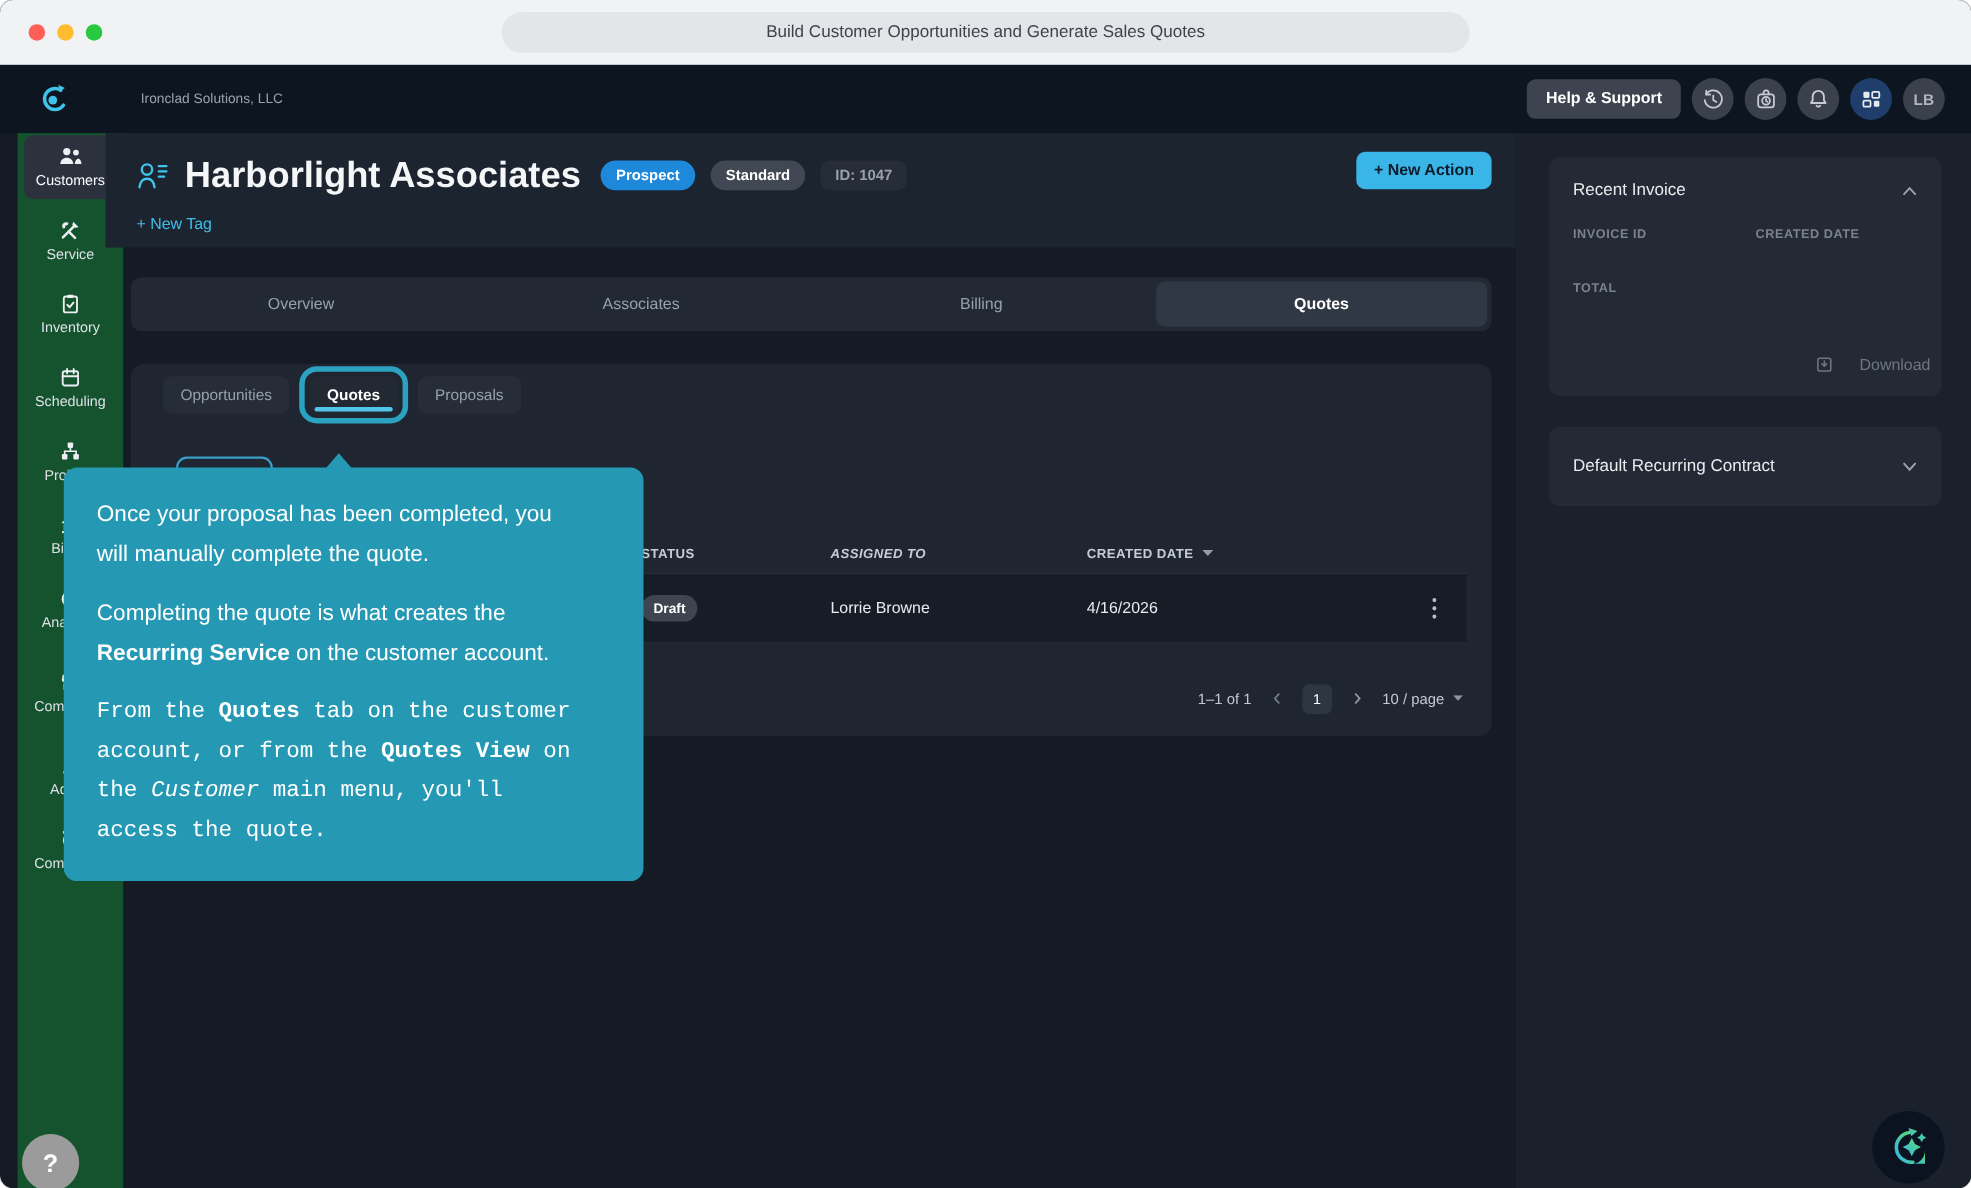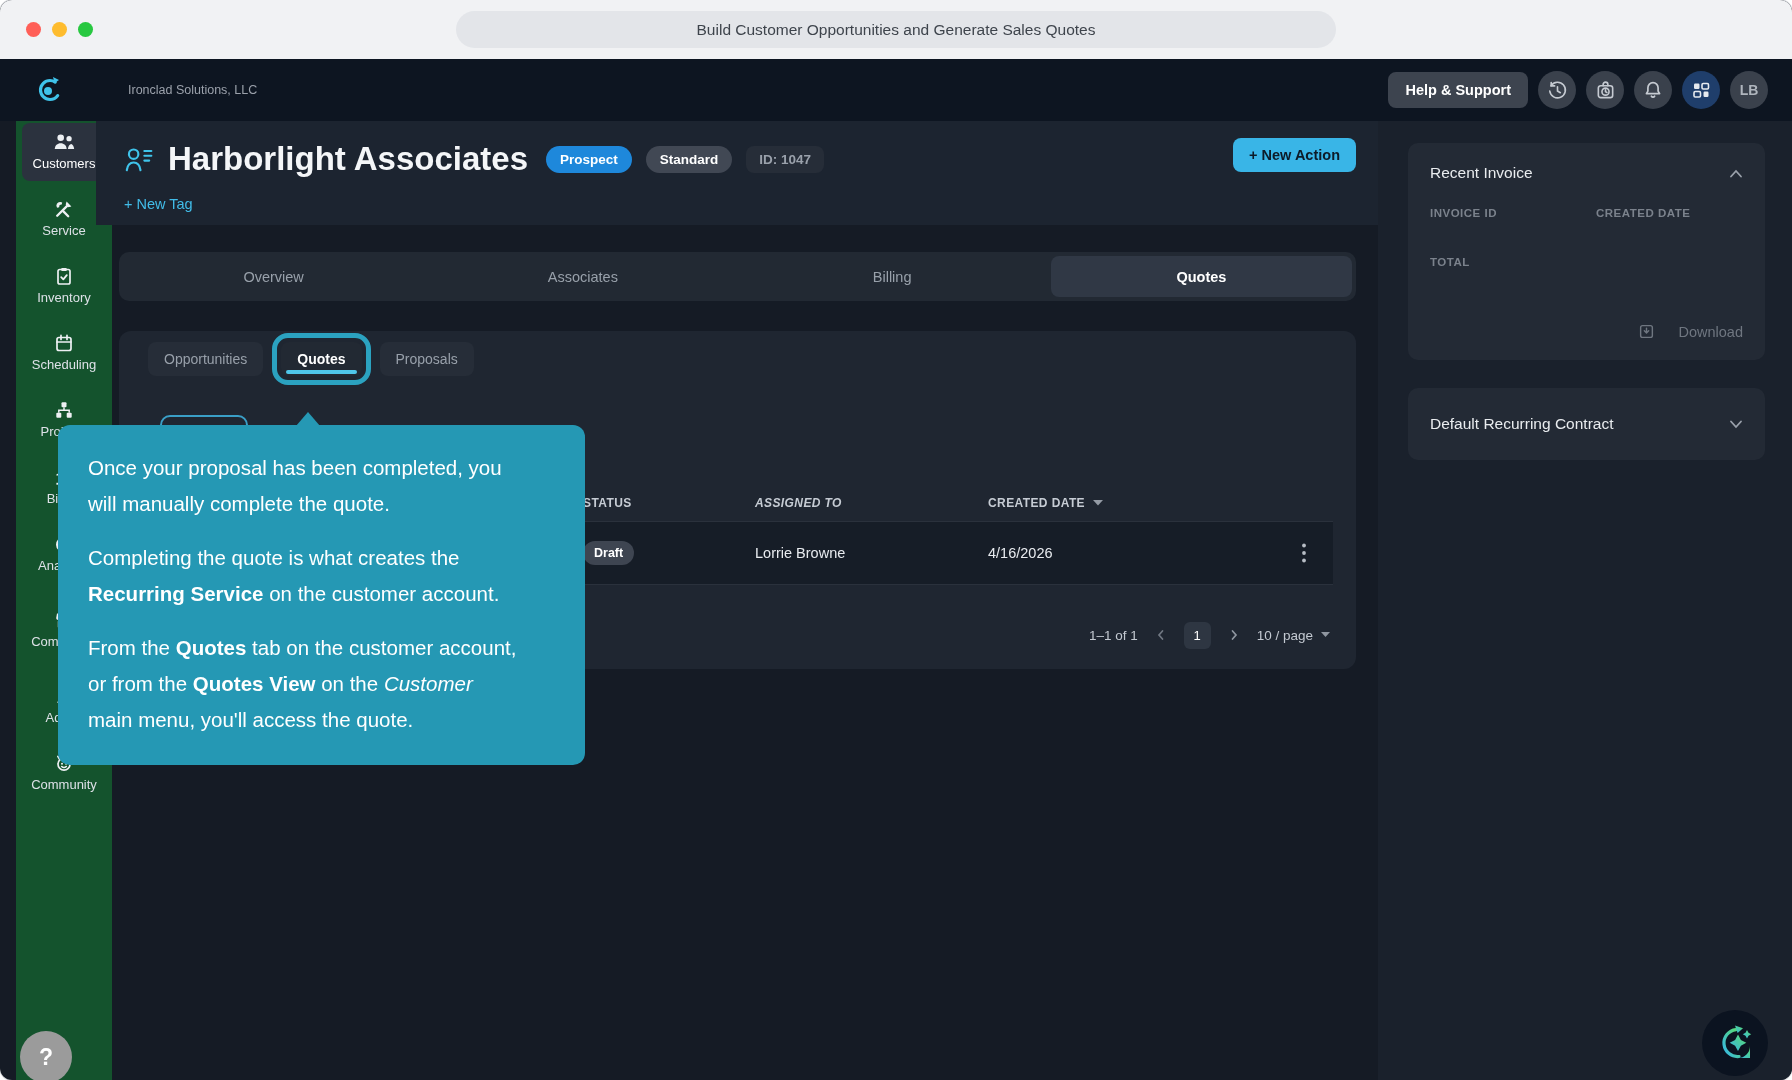--- a/index.html
+++ b/index.html
@@ -98,31 +98,31 @@
   .right-panel { position:absolute; left:1378px; top:121px; right:0; bottom:0; background:#1A212C; }
   .panel-card { position:absolute; left:30px; width:357px; background:#232A35; border-radius:10px; }
   .pc1 { top:22px; height:217px; padding:21px 22px; }
   .pc2 { top:267px; height:72px; padding:0 22px; display:flex; align-items:center; justify-content:space-between; }
   .pc-title-row { display:flex; align-items:center; justify-content:space-between; }
   .pc-title { color:#E9ECEF; font-size:15.5px; }
   .plabels { margin-top:25px; display:flex; }
   .plabel { font-size:11.5px; font-weight:700; letter-spacing:.5px; color:#7B828C; }
   .plabel.w { width:166px; }
   .plabel.total { margin-top:37px; }
-  .download { position:absolute; right:22px; bottom:20px; display:flex; align-items:center; gap:24px;
+  .download { position:absolute; right:10px; bottom:20px; display:flex; align-items:center; gap:24px;
               color:#6F7680; font-size:14.5px; }
 
   
   .tt-caret { position:absolute; left:296px; top:412px; width:0; height:0; z-index:60;
               border-left:12px solid transparent; border-right:12px solid transparent;
               border-bottom:14px solid #2598B4; }
   .tooltip { position:absolute; left:58px; top:425px; width:527px; background:#2598B4; border-radius:12px;
              padding:25px 64px 27px 30px; color:#fff; font-size:20.5px; line-height:36px; z-index:60; }
   .tooltip p { margin:0 0 18px; }
-  .tooltip p:last-child { margin-bottom:0; }
+  .tooltip p:last-child { margin-bottom:0;font-family:Liberation Mono, monospace; }
   .tooltip b { font-weight:700; } .tooltip i { font-style:italic; }
 
   
   .ai-fab { position:absolute; left:1702px; top:1010px; width:66px; height:66px; border-radius:50%;
             background:#0B1320; display:flex; align-items:center; justify-content:center; }
 </style>
 </head>
 <body>
 
 <div class="window">

